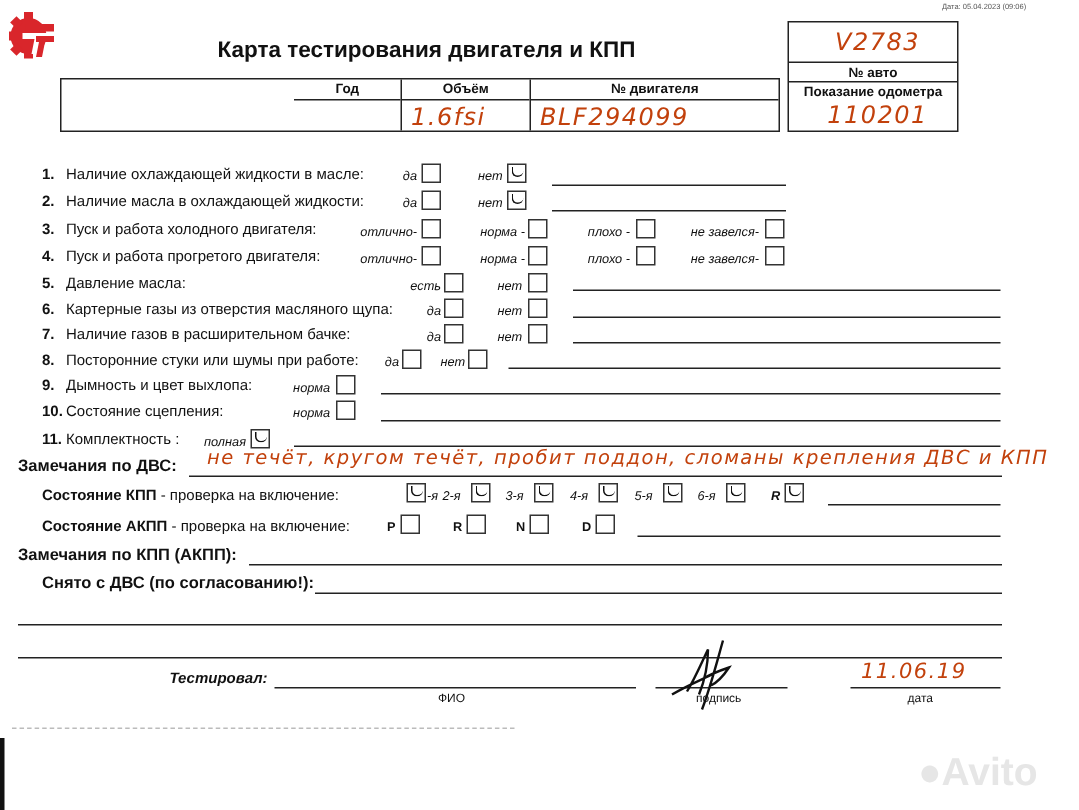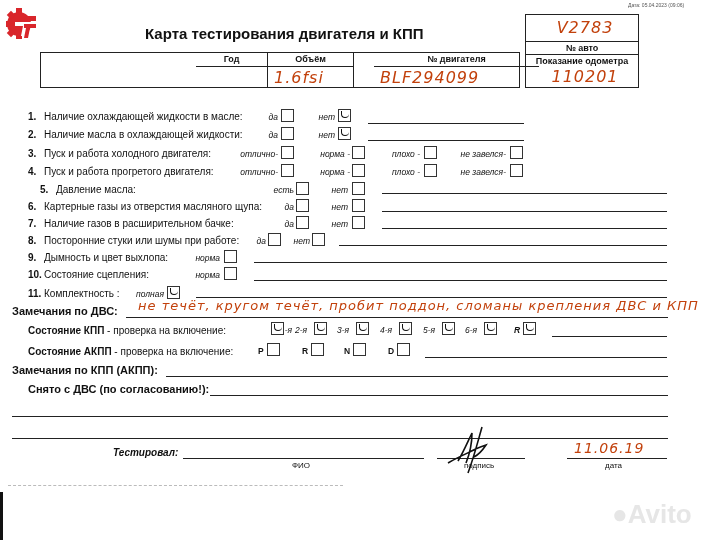--- a/index.html
+++ b/index.html
@@ -3,21 +3,21 @@
 <meta charset="utf-8">
 <style>
   html,body{margin:0;padding:0;}
   body{width:719px;height:540px;background:#fff;position:relative;overflow:hidden;font-family:"Liberation Sans",sans-serif;color:#111;}
   .abs{position:absolute;}
   .logo{left:4px;top:6px;width:34px;height:34px;}
   .datestamp{left:628px;top:2px;font-size:5px;color:#555;white-space:nowrap;}
   .title{left:145px;top:25px;font-size:15px;font-weight:bold;white-space:nowrap;}
   .hdr-table{left:40px;top:52px;width:480px;height:36px;border:1.5px solid #222;box-sizing:border-box;}
   .hdr-table .col{position:absolute;top:0;height:100%;border-right:1.5px solid #222;box-sizing:border-box;}
-  .hdr-table .col:last-child{border-right:none;margin-left:20px;}
+  .hdr-table .col:last-child{border-right:none;}
   .hdr-table .h{height:13px;border-bottom:1.5px solid #222;font-size:9px;font-weight:bold;text-align:center;line-height:13px;}
   .hw{font-family:"DejaVu Sans",sans-serif;font-size:16px;color:#c2410c;font-style:italic;letter-spacing:1px;padding-left:6px;line-height:22px;white-space:nowrap;}
   .auto-box{left:525px;top:14px;width:114px;height:74px;border:1.5px solid #222;box-sizing:border-box;}
   .auto-box .hw{text-align:center;}
   .auto-box .lbl{font-size:9px;font-weight:bold;text-align:center;height:12px;line-height:12px;border-top:1.5px solid #222;}
   .q{font-size:10px;white-space:nowrap;}
   .qn{font-weight:bold;display:inline-block;width:16px;}
   .opt{font-size:8.5px;font-style:italic;white-space:nowrap;text-align:right;}
   .cb{width:13px;height:13px;border:1.2px solid #333;box-sizing:border-box;background:#fff;}
   .cb.checked::after{content:"";position:absolute;left:2px;top:1px;width:7px;height:6px;border-left:1.5px solid #111;border-bottom:1.5px solid #111;border-radius:0 0 4px 4px;}
@@ -98,21 +98,21 @@
 <div class="abs q" style="left:28px;top:166px;"><span class="qn">4.</span><span>Пуск и работа прогретого двигателя:</span></div>
 <div class="abs opt" style="left:226px;top:167px;width:52px;">отлично-</div>
 <div class="abs cb" style="left:281px;top:164px;"></div>
 <div class="abs opt" style="left:310px;top:167px;width:40px;">норма -</div>
 <div class="abs cb" style="left:352px;top:164px;"></div>
 <div class="abs opt" style="left:384px;top:167px;width:36px;">плохо -</div>
 <div class="abs cb" style="left:424px;top:164px;"></div>
 <div class="abs opt" style="left:450px;top:167px;width:56px;">не завелся-</div>
 <div class="abs cb" style="left:510px;top:164px;"></div>
 
-<div class="abs q" style="left:28px;top:184px;margin-left:12px;"><span class="qn">5.</span><span>Давление масла:</span></div>
+<div class="abs q" style="left:28px;top:184px;"><span class="qn">5.</span><span>Давление масла:</span></div>
 <div class="abs opt" style="left:262px;top:185px;width:32px;">есть</div>
 <div class="abs cb" style="left:296px;top:182px;"></div>
 <div class="abs opt" style="left:320px;top:185px;width:28px;">нет</div>
 <div class="abs cb" style="left:352px;top:182px;"></div>
 <div class="abs line" style="left:382px;top:193px;width:285px;"></div>
 
 <div class="abs q" style="left:28px;top:201px;"><span class="qn">6.</span><span>Картерные газы из отверстия масляного щупа:</span></div>
 <div class="abs opt" style="left:268px;top:202px;width:26px;">да</div>
 <div class="abs cb" style="left:296px;top:199px;"></div>
 <div class="abs opt" style="left:320px;top:202px;width:28px;">нет</div>

